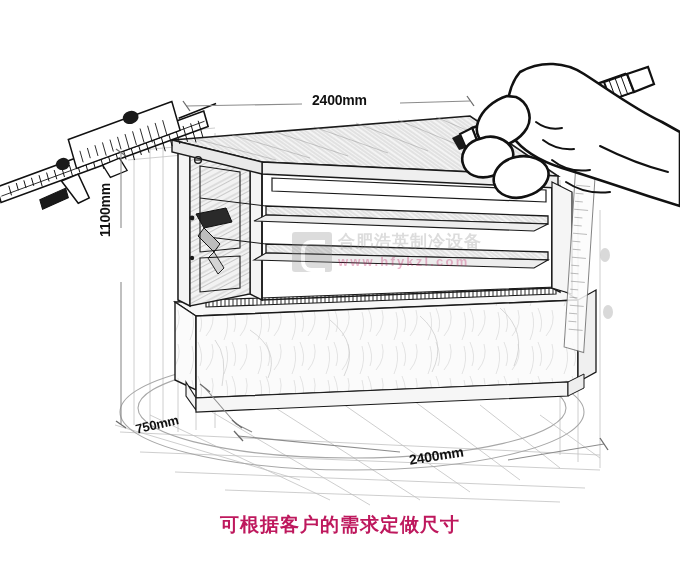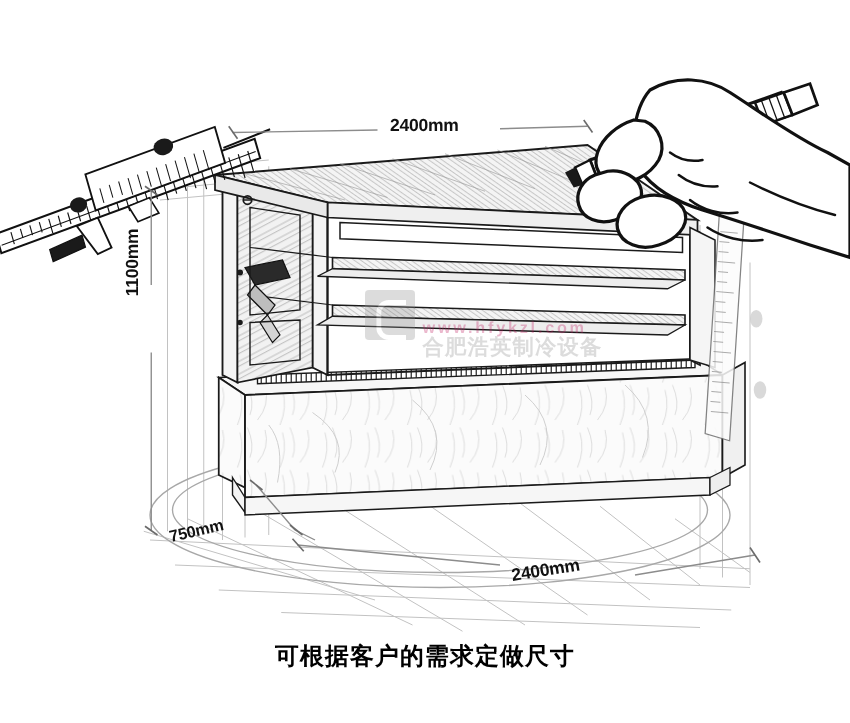--- a/index.html
+++ b/index.html
@@ -32,42 +32,42 @@
   #dim-width-label{
     left:408px;top:452px;font-size:14px;
     transform:rotate(-9deg);transform-origin:left top;
   }
 
   #caption{
     position:absolute;left:0;top:512px;width:680px;
     text-align:center;
     font-family:"DejaVu Sans","Liberation Sans",sans-serif;
     font-weight:700;font-size:19px;
-    color:#000000;
+    color:#be185d;
     letter-spacing:1px;
   }
 
   #watermark{
     position:absolute;left:292px;top:222px;width:210px;height:62px;
     opacity:0.30;pointer-events:none;
   }
   #watermark .wm-mark{
     position:absolute;left:0;top:10px;width:40px;height:40px;
     background:#8f8f8f;border-radius:3px;
   }
   #watermark .wm-mark:after{
     content:"";position:absolute;left:9px;top:8px;
     width:20px;height:24px;border:4px solid #ffffff;
     border-right:none;border-radius:10px 0 0 10px;
   }
   #watermark .wm-name{
     position:absolute;left:46px;top:8px;
     font-family:"DejaVu Sans","Liberation Sans",sans-serif;
     font-weight:700;font-size:17px;color:#8d8d8d;
-    white-space:nowrap;letter-spacing:1px;margin-top:36px;
+    white-space:nowrap;letter-spacing:1px;
   }
   #watermark .wm-url{
     position:absolute;left:46px;top:32px;
     font-family:"Liberation Sans","DejaVu Sans",sans-serif;
     font-weight:700;font-size:13px;color:#be185d;
     white-space:nowrap;letter-spacing:2.2px;
   }
 </style>
 </head>
 <body>

